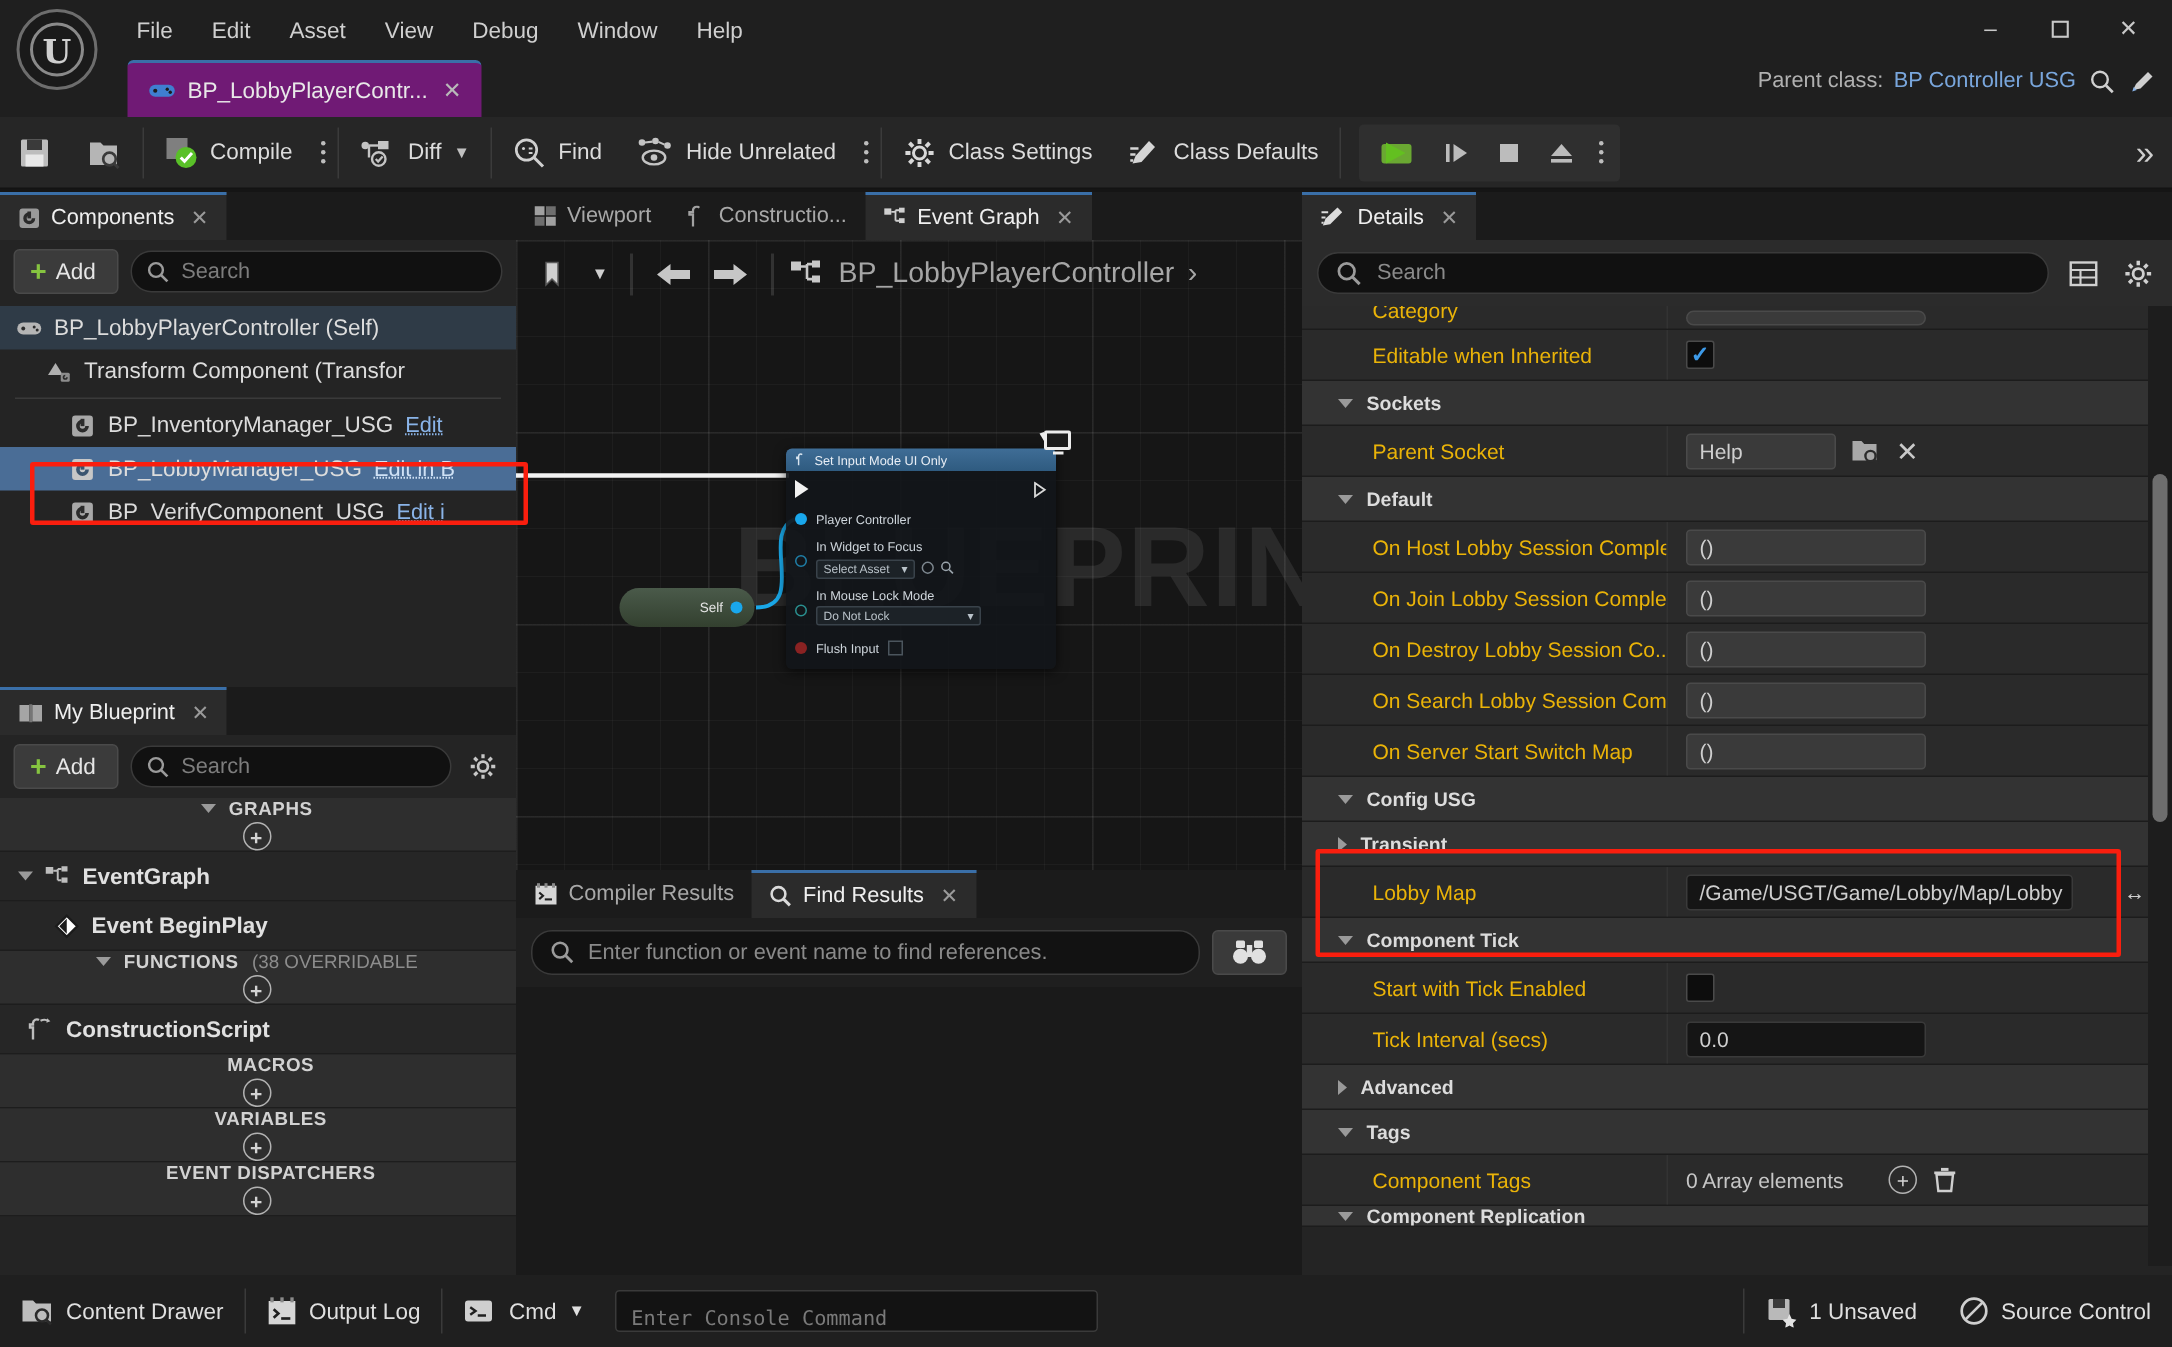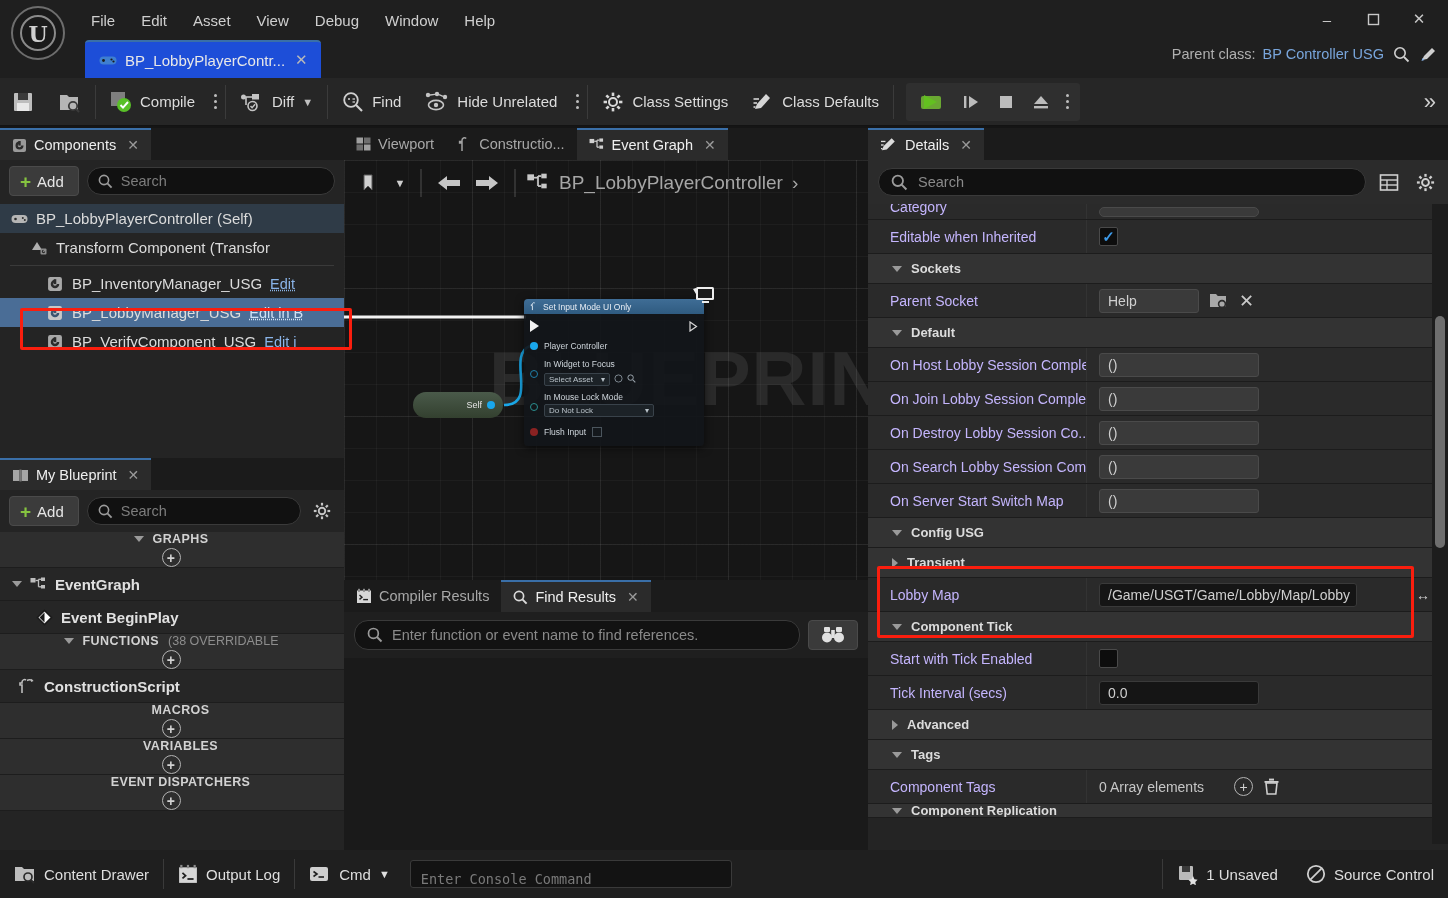--- a/index.html
+++ b/index.html
@@ -28,21 +28,21 @@
   }
   .menubar { position: absolute; left: 78px; top: 5px; height: 32px; display: flex; align-items: center; }
   .menu-item {
     padding: 4px 13px; font-size: 15px; color: #cfcfcf; cursor: default;
     line-height: 20px;
   }
 
   .tabrow { position: absolute; left: 85px; top: 38px; height: 40px; display: flex; align-items: flex-end; }
   .asset-tab {
     display: flex; align-items: center; gap: 8px;
-    background: #1d4ed8; height: 38px; padding: 0 11px 0 14px;
+    background: #701a75; height: 38px; padding: 0 11px 0 14px;
     border-top-left-radius: 4px; border-top-right-radius: 4px;
     border-top: 2px solid #3a6fa8;
   }
   .asset-tab .tab-label { font-size: 15px; color: #e8e8e8; }
   .tab-x { color: #b9b9b9; font-size: 15px; padding: 0 2px; cursor: pointer; }
 
   .winbtns { position: absolute; right: 6px; top: 4px; display: flex; align-items: center; gap: 0; }
   .winbtn {
     width: 46px; height: 30px; display: flex; align-items: center; justify-content: center;
     color: #c8c8c8; font-size: 15px; cursor: pointer;
@@ -202,21 +202,21 @@
   
   .details-panel { position:absolute; left: 868px; top: 128px; width: 580px; height: 722px; background:#242424; }
   .det-search-row { display:flex; align-items:center; gap:10px; padding: 8px 10px; background:#2b2b2b; }
   .det-search {
     flex:1; display:flex; align-items:center; gap:10px; background:#111; border:1px solid #3a3a3a;
     border-radius: 14px; height: 28px; padding: 0 12px; font-size: 14.5px; color:#8a8a8a; cursor:text;
   }
   .det-icon-btn { width:26px; height:26px; display:flex; align-items:center; justify-content:center; color:#cfcfcf; cursor:pointer;}
   .det-scroll { position:relative; height: 640px; overflow:hidden; }
   .prop-row { display:flex; align-items:center; height: 34px; border-bottom:1px solid #1c1c1c; background:#2a2a2a; }
-  .prop-name { width: 218px; padding-left: 22px; font-size: 14px; color:#c4b5fd; white-space:nowrap; overflow:hidden; }
+  .prop-name { width: 218px; padding-left: 22px; font-size: 14px; color:#eab308; white-space:nowrap; overflow:hidden;margin-left:25px; }
   .prop-val { flex:1; display:flex; align-items:center; gap:10px; padding-left: 12px; border-left: 1px solid #333; height:100%; }
   .cat-row {
     display:flex; align-items:center; gap:9px; height: 30px; padding-left: 24px;
     background: #333333; font-size: 13px; font-weight: bold; color:#dcdcdc; border-bottom:1px solid #1c1c1c;
     cursor:pointer;
   }
   .val-box { background:#151515; border:1px solid #3a3a3a; border-radius:3px; height:24px; display:flex; align-items:center;
     padding: 0 8px; font-size: 14px; color:#cfcfcf; }
   .val-box.w160 { width: 160px; }
   .val-box.w100 { width: 100px; }

